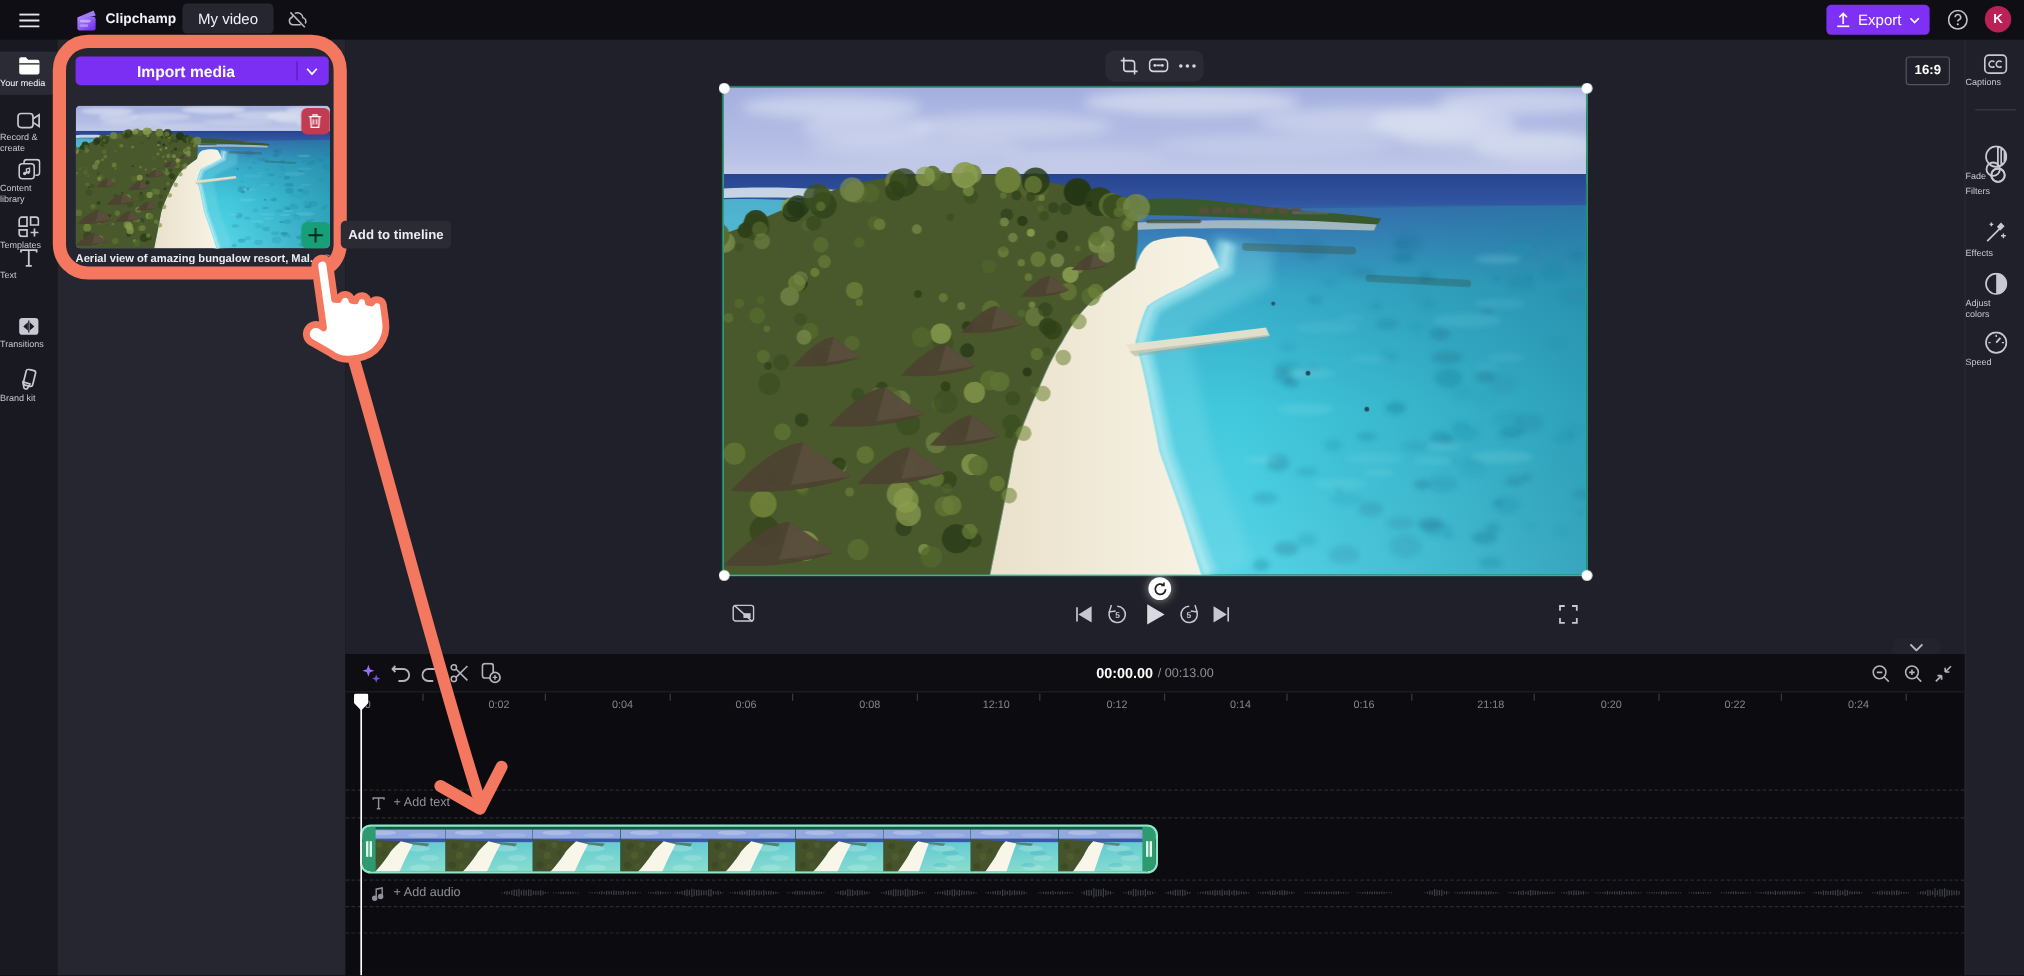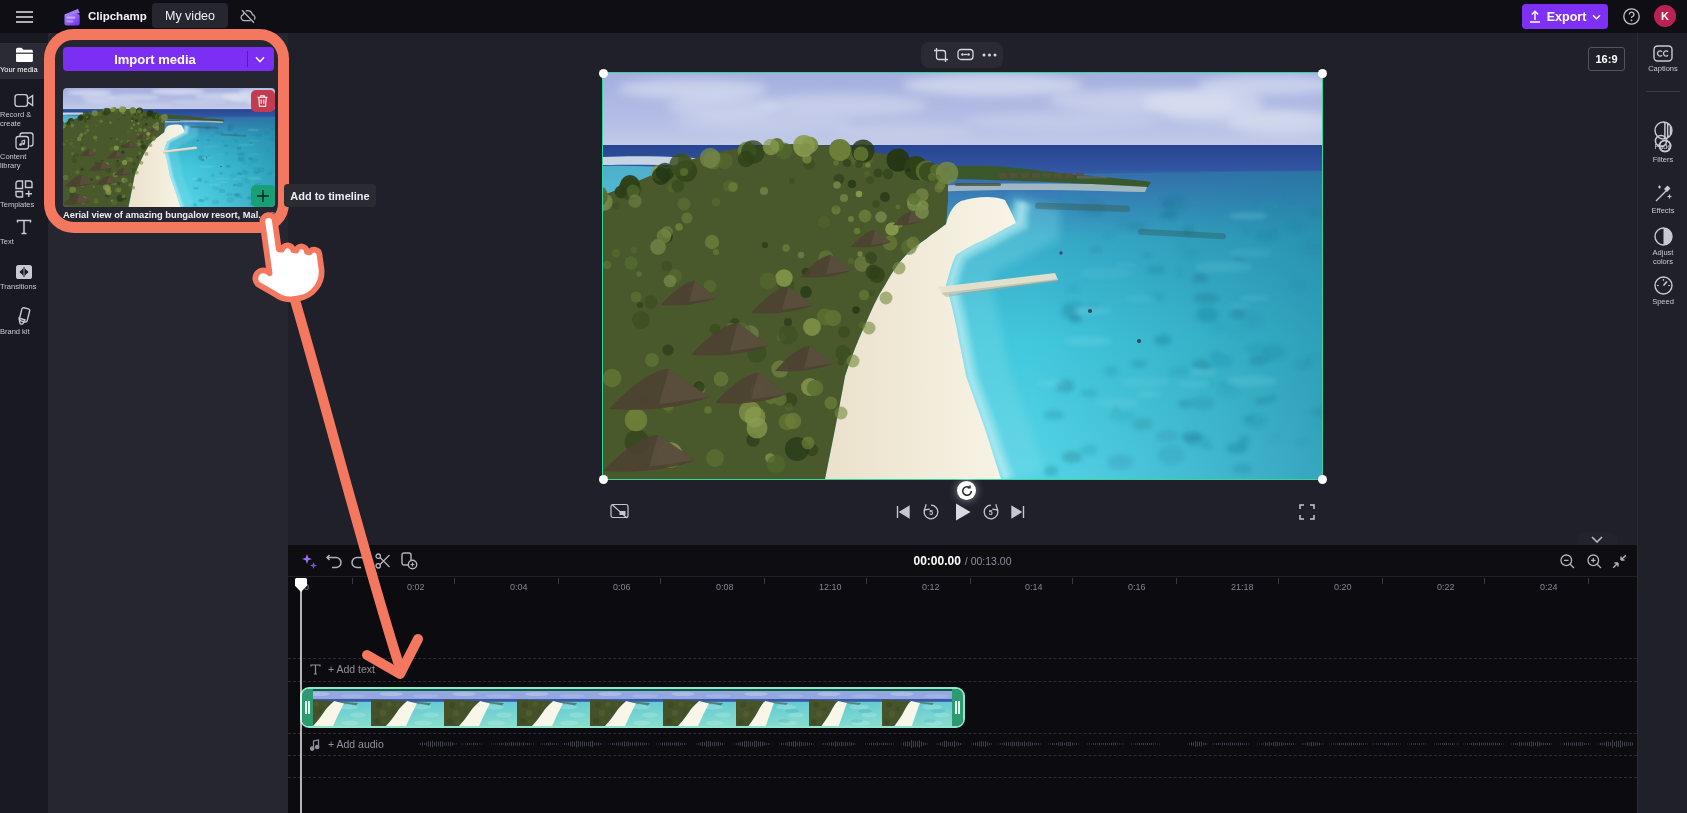--- a/index.html
+++ b/index.html
@@ -1,35 +1,35 @@
 <!DOCTYPE html>
 <html><head><meta charset="utf-8"><style>
 *{margin:0;padding:0;box-sizing:border-box}
 html,body{width:1687px;height:813px;overflow:hidden;background:#0e0e14;font-family:"Liberation Sans",sans-serif}
 .abs{position:absolute}
 #app{position:relative;width:1687px;height:813px}
 #topbar{position:absolute;left:0;top:0;width:1687px;height:33px;background:#0e0e14}
 .tab{position:absolute;left:152px;top:3px;width:76px;height:25px;background:#262631;border-radius:4px;color:#f1f1f5;font-size:12.5px;display:flex;align-items:center;justify-content:center}
-#exportbtn{position:absolute;left:1522px;top:4px;width:86px;height:25px;background:#7e31f4;border-radius:4px;color:#fff;font-size:12.5px;font-weight:bold;display:flex;align-items:center;justify-content:center;gap:6px}
+#exportbtn{position:absolute;left:1522px;top:4px;width:86px;height:25px;background:#7e31f4;border-radius:4px;color:#fff;font-size:12.5px;font-weight:normal;display:flex;align-items:center;justify-content:center;gap:6px}
 #avatar{position:absolute;left:1654px;top:5px;width:22px;height:22px;border-radius:50%;background:#bb2154;color:#fff;font-size:11px;font-weight:bold;display:flex;align-items:center;justify-content:center}
 #leftrail{position:absolute;left:0;top:33px;width:48px;height:780px;background:#191921}
 .railitem{position:absolute;left:0;width:48px;text-align:left;color:#c9c9d3;font-size:7.5px;line-height:8.5px}
 .railitem svg{display:block;margin:0 auto 3px auto}
 #railactive{position:absolute;left:0;top:10px;width:48px;height:36px;background:#2b2b35}
 #panel{position:absolute;left:48px;top:33px;width:240px;height:780px;background:#262630}
 #importbtn{position:absolute;left:15px;top:14px;width:211px;height:24px;background:#7b2ff2;border-radius:4px;color:#fff;font-size:13px;font-weight:bold}
 #thumbcard{position:absolute;left:15px;top:55px;width:212px;height:119px;border-radius:4px;overflow:hidden}
 #thumbcap{position:absolute;left:15px;top:177px;width:218px;color:#ececf2;font-size:9.3px;font-weight:bold;white-space:nowrap}
 #stage{position:absolute;left:288px;top:33px;width:1349px;height:512px;background:#20202a}
 #floattools{position:absolute;left:633px;top:9px;width:82px;height:26px;background:#2a2a35;border-radius:8px}
 #ratio{position:absolute;left:1300px;top:14px;width:37px;height:24px;border:1px solid #53535e;border-radius:3px;color:#fff;font-size:11px;font-weight:bold;display:flex;align-items:center;justify-content:center}
 #video{position:absolute;left:315px;top:40px;width:719px;height:406px;outline:1.5px solid #37d69c}
 .handle{position:absolute;width:9px;height:9px;border-radius:50%;background:#fff}
 #rightrail{position:absolute;left:1637px;top:33px;width:50px;height:780px;background:#20202a;border-left:1px solid #2b2b36}
-.rtool{position:absolute;width:50px;text-align:center;color:#c9c9d3;font-size:7.5px;line-height:8.5px}
+.rtool{position:absolute;width:50px;color:#c9c9d3;font-size:7.5px;line-height:8.5px}
 .rtool svg{display:block;margin:0 auto 3px auto}
 #timeline{position:absolute;left:288px;top:545px;width:1349px;height:268px;background:#0b0b10}
 #ttoolbar{position:absolute;left:0;top:0;width:1349px;height:32px;background:#0d0d12;border-bottom:1px solid #202029}
 #ttime{position:absolute;left:0;top:0;width:1349px;height:32px;display:flex;align-items:center;justify-content:center;font-size:10.5px;color:#8f8f9a}
 #ttime b{color:#fff;margin-right:4px;font-size:12px}
 #collapsetab{position:absolute;left:1289px;top:-13px;width:40px;height:13px;background:#23232d;border-radius:7px 7px 0 0}
 .trlabel{position:absolute;color:#91919c;font-size:10.5px}
 .dash{position:absolute;left:0;width:1349px;border-top:1px dashed #2b2b35;height:0}
 .tick{position:absolute;top:0;width:1px;height:6px;background:#3a3a44}
 .rlab{position:absolute;top:4px;font-size:9px;color:#84848f}
@@ -99,21 +99,21 @@
           <circle cx="8.6" cy="11.7" r="1.2" fill="#c9c9d3" stroke="none"></circle>
         </svg>
         <div>Content<br>library</div>
       </div>
       <div class="railitem" style="top:147px">
         <svg width="18" height="18" viewBox="0 0 18 18" fill="none" stroke="#c9c9d3" stroke-width="1.4">
           <path d="M1 3.2A2.2 2.2 0 0 1 3.2 1h4.3v7.5H1zM10.5 1h4.3A2.2 2.2 0 0 1 17 3.2v4.3h-6.5zM1 11.5h6.5V17H3.2A2.2 2.2 0 0 1 1 14.8zM13.75 10.5v6.5M10.5 13.75H17"></path>
         </svg>
         <div>Templates</div>
       </div>
-      <div class="railitem" style="top:186px">
+      <div class="railitem" style="top:174px">
         <svg width="16" height="16" viewBox="0 0 16 16" fill="none" stroke="#c9c9d3" stroke-width="1.5">
           <path d="M1.5 3.5V1.5h13v2M8 1.5v13M5.5 14.5h5"></path>
         </svg>
         <div>Text</div>
       </div>
       <div class="railitem" style="top:231px">
         <svg width="18" height="16" viewBox="0 0 18 16">
           <rect x="1" y="1" width="16" height="14" rx="2.6" fill="#c9c9d3"></rect>
           <path d="M8.2 4.5v7L4.4 8zM9.8 4.5v7L13.6 8z" fill="#191921"></path>
           <path d="M9 3v10" stroke="#191921" stroke-width="1"></path>

